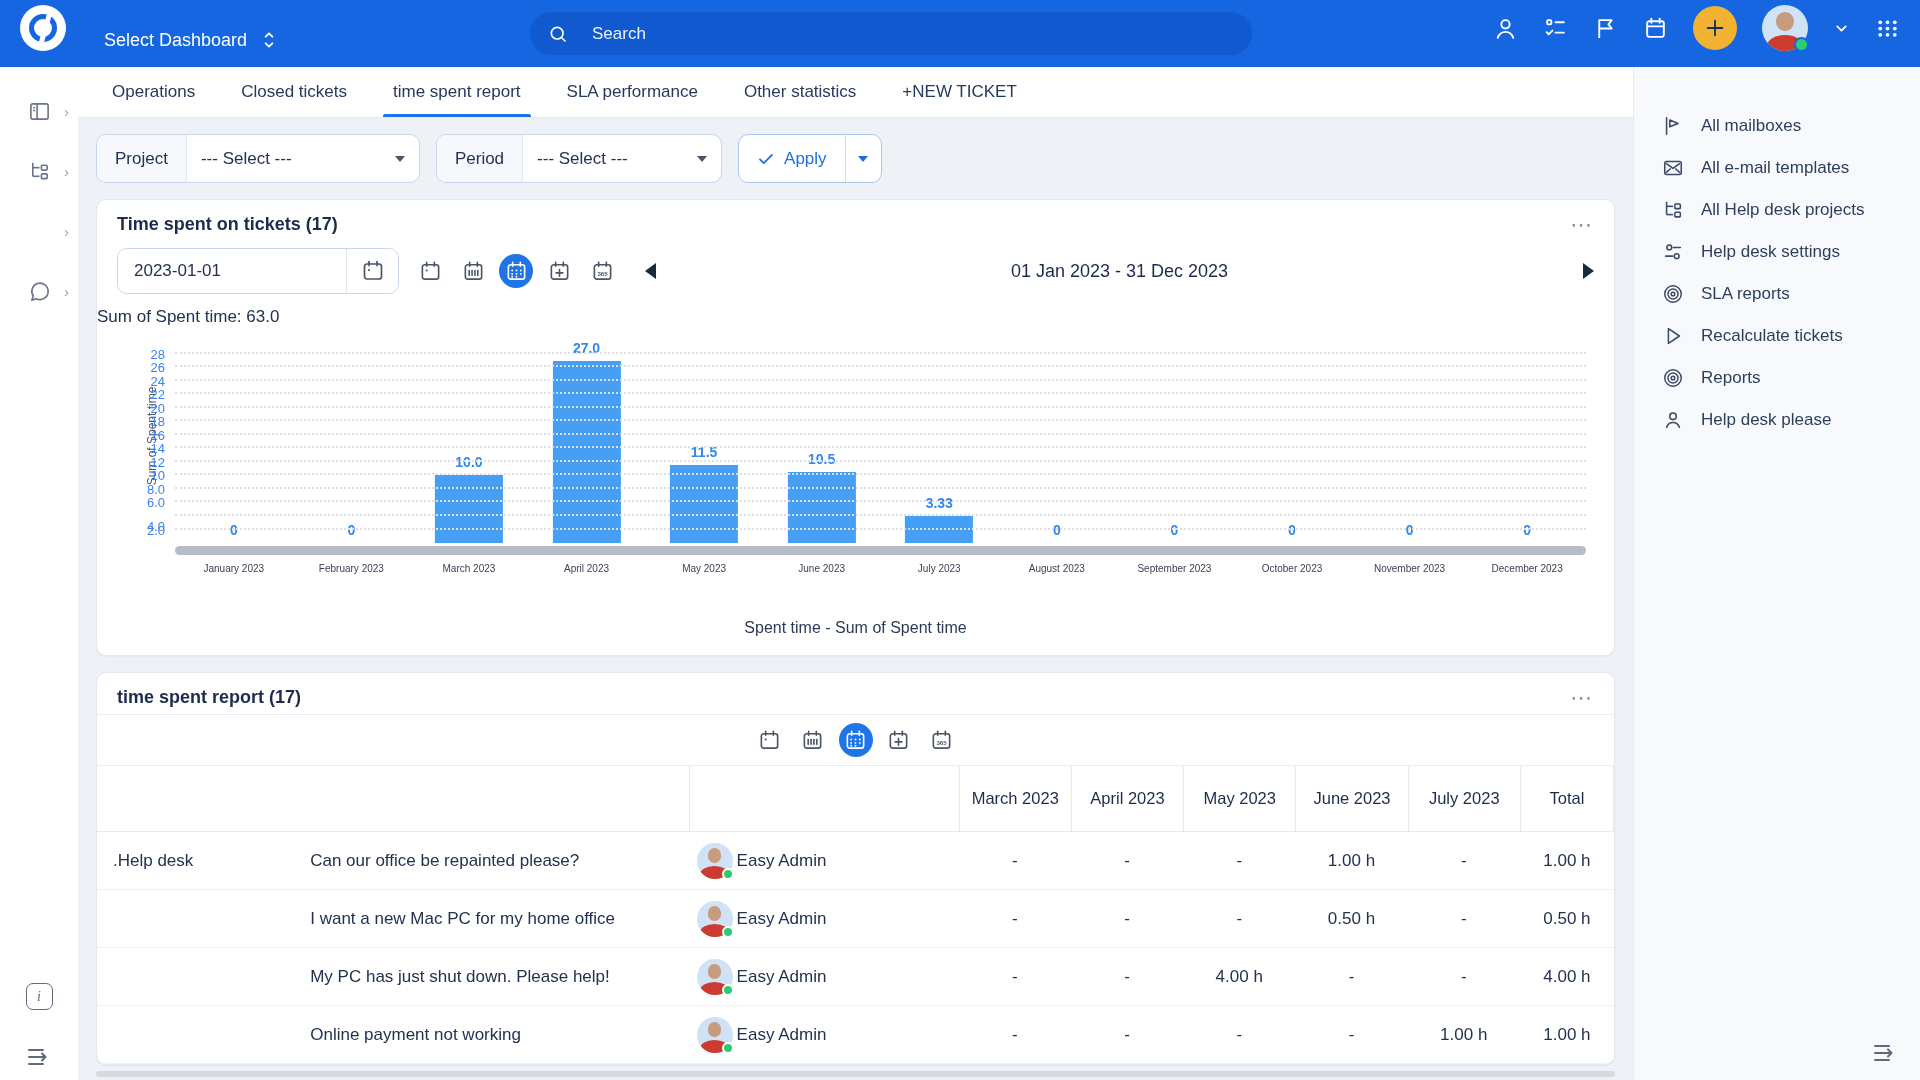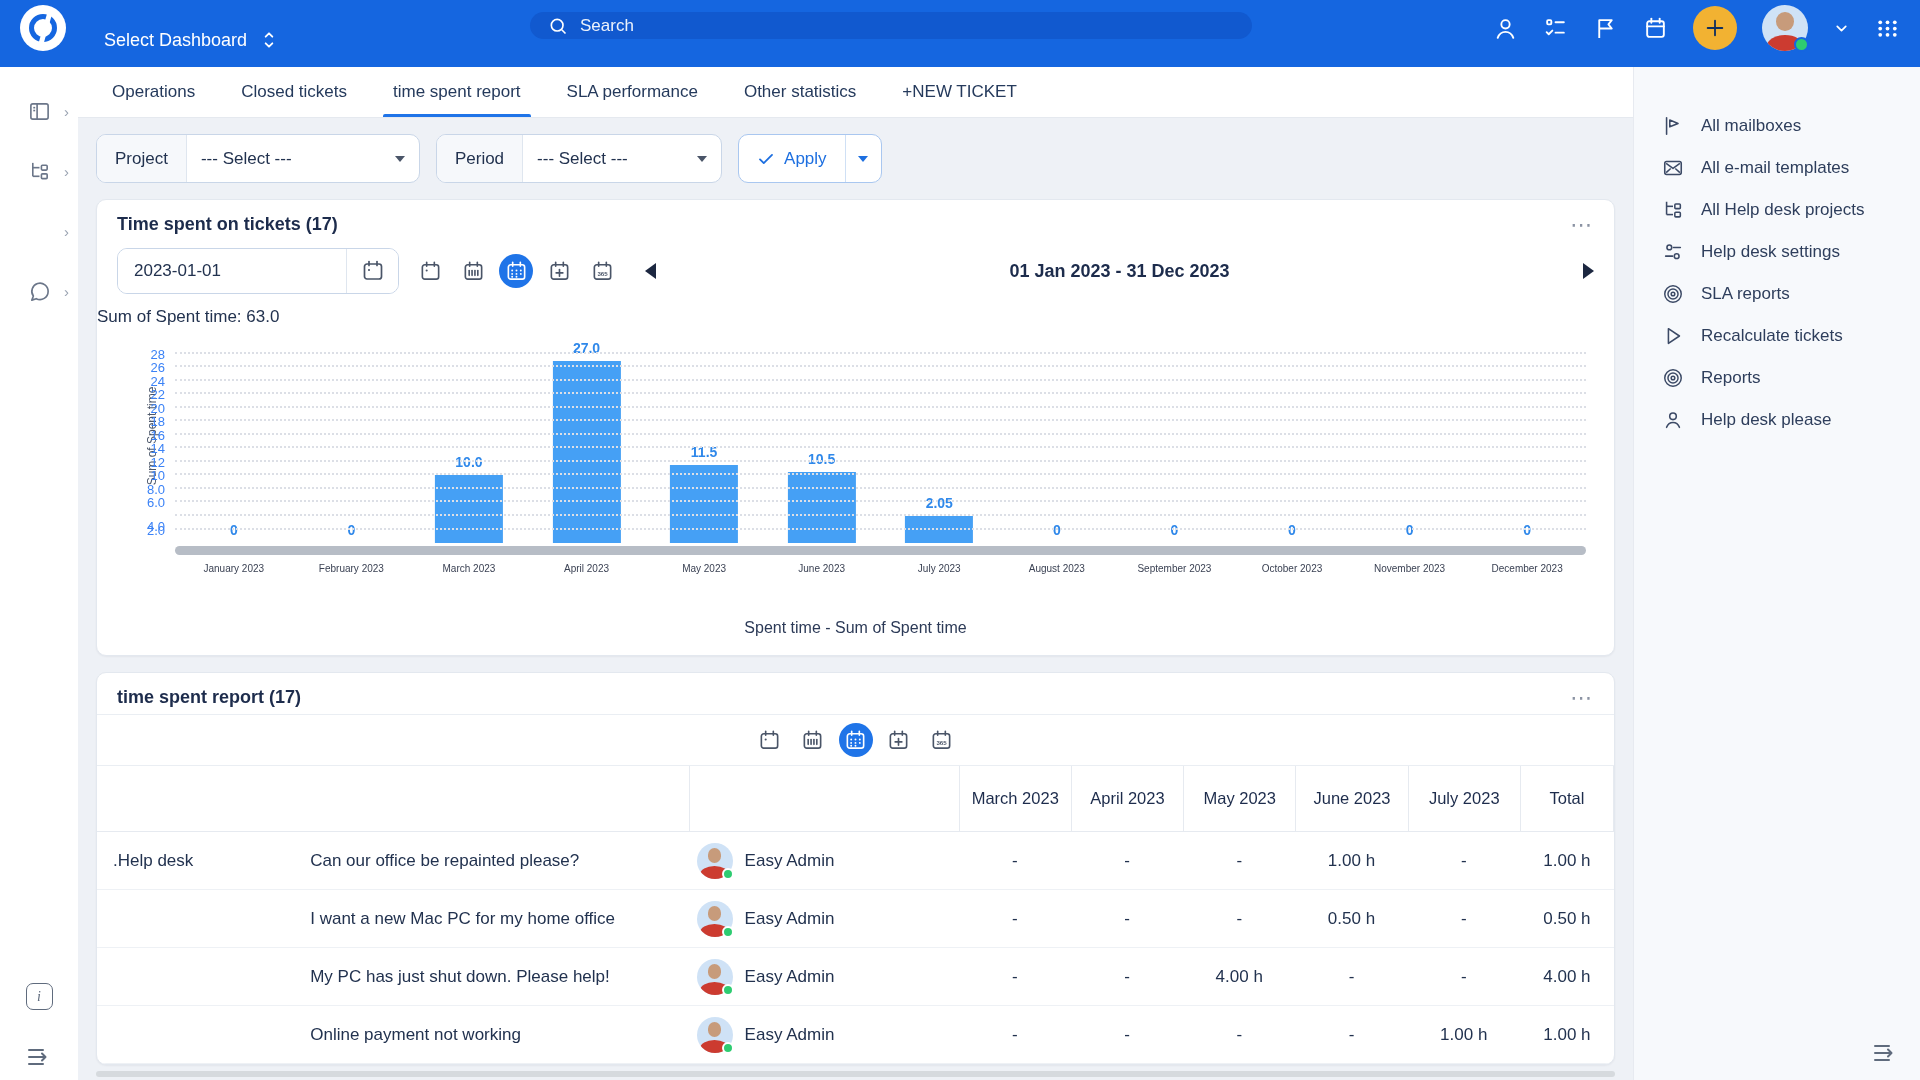--- a/index.html
+++ b/index.html
@@ -6,22 +6,22 @@
     font-family:"Liberation Sans","DejaVu Sans",sans-serif;background:#eef1f6;color:#22324f;}
   *{box-sizing:border-box;}
 
   
   .topbar{height:67px;background:#1566e0;display:flex;align-items:flex-end;padding:16px 20px;position:relative;}
   .logo{width:46px;height:46px;border-radius:50%;background:#fff;display:grid;place-items:center;flex:0 0 auto;cursor:pointer;}
   .logo-inner{width:28px;height:28px;border:5px solid #1566e0;border-radius:50%;position:relative;}
   .logo-inner::after{content:'';position:absolute;top:-8px;left:9px;width:5px;height:34px;background:#fff;transform:rotate(16deg);}
   .dash-select{display:flex;align-items:center;gap:12px;margin-left:38px;color:#fff;font-size:18px;cursor:pointer;}
   .tb-ic{color:#fff;display:grid;place-items:center;cursor:pointer;}
-  .search{position:absolute;left:530px;top:12px;width:722px;height:27px;background:#1159cf;border-radius:22px;
-    display:flex;align-items:center;padding:0 18px;gap:10px;}
+  .search{position:absolute;left:530px;top:12px;width:722px;height:43px;background:#1159cf;border-radius:22px;
+    display:flex;align-items:center;padding:0 18px;gap:22px;}
   .search input{background:transparent;border:none;outline:none;color:#fff;font-size:17px;width:100%;font-family:inherit;}
   .search input::placeholder{color:rgba(255,255,255,.92);}
   .tb-right{margin-left:auto;display:flex;align-items:center;gap:25px;}
   .plus-btn{width:44px;height:44px;border-radius:50%;background:#f2b232;display:grid;place-items:center;color:#12305e;cursor:pointer;}
   .avatar{border-radius:50%;background:#cfe2f6;position:relative;flex:0 0 auto;}
   .avatar .ph{position:absolute;inset:0;border-radius:50%;overflow:hidden;}
   .avatar .ph::before{content:'';position:absolute;top:16%;left:31%;width:38%;height:40%;background:#c79b7b;border-radius:50%;}
   .avatar .ph::after{content:'';position:absolute;bottom:-14%;left:10%;width:80%;height:48%;background:#cc3b30;border-radius:50% 50% 0 0;}
   .avatar .dot{position:absolute;right:-1px;bottom:-1px;background:#2ecc71;border:2px solid #1566e0;border-radius:50%;}
   .av-lg{width:46px;height:46px;}  .av-lg .dot{width:15px;height:15px;}
@@ -68,21 +68,21 @@
   .input-group{display:flex;border:1px solid #c9d6e8;border-radius:10px;overflow:hidden;height:46px;background:#fff;}
   .input-group input{border:none;outline:none;padding:0 16px;font-size:17px;color:#22324f;width:228px;font-family:inherit;}
   .cal-btn{width:52px;display:grid;place-items:center;border-left:1px solid #dfe6ef;color:#4a5568;cursor:pointer;background:#fff;}
   .period-icons{display:flex;align-items:center;gap:9px;margin-left:14px;}
   .p-ic{width:34px;height:34px;display:grid;place-items:center;color:#4a5568;cursor:pointer;border-radius:50%;}
   .p-ic.active{background:#1f74e8;color:#fff;}
   .nav-arrow{width:0;height:0;cursor:pointer;}
   .arrow-left{border-top:8px solid transparent;border-bottom:8px solid transparent;border-right:11px solid #1c2740;margin-left:26px;}
   .arrow-right{border-top:8px solid transparent;border-bottom:8px solid transparent;border-left:11px solid #1c2740;}
   .range-wrap{flex:1;text-align:center;}
-  .range-label{font-size:18px;font-weight:700;color:#1d2c4c;}
+  .range-label{font-size:18px;font-weight:400;color:#1d2c4c;}
 
   .chart-subtitle{text-align:left;font-size:17px;color:#22324f;margin:12px 0 2px;}
 
   
   .chart{position:relative;margin:16px 22px 0 16px;height:252px;}
   .ylab{position:absolute;left:-26px;top:86px;transform:rotate(-90deg);font-size:12px;color:#4a5568;width:130px;text-align:center;}
   .yticks{position:absolute;left:22px;top:0;width:34px;height:200px;}
   .ytick{position:absolute;right:4px;font-size:13px;color:#3b82f6;}
   .plot{position:absolute;left:62px;right:6px;top:0;height:200px;}
   .gridline{position:absolute;left:0;right:0;border-top:2px dotted #dcdfe6;}
@@ -100,21 +100,21 @@
   .p2-icons{display:flex;justify-content:center;gap:9px;padding:8px 0;border-top:1px solid #eaeef3;border-bottom:1px solid #eaeef3;}
   .tgrid{display:grid;grid-template-columns:13% 26% 17.8% 7.4% 7.4% 7.4% 7.4% 7.4% 6.2%;align-items:center;}
   .thead{min-height:66px;border-bottom:1px solid #e6eaf0;font-size:16.5px;color:#1d2c4c;}
   .th{height:100%;display:flex;align-items:center;justify-content:center;text-align:center;padding:6px 12px;line-height:1.35;}
   .th.bordered{border-left:1px solid #e6eaf0;}
   .th.last{border-right:1px solid #e6eaf0;}
   .trow{height:58px;border-bottom:1px solid #eef1f5;font-size:17px;color:#22324f;}
   .td{padding:0 8px;}
   .td.left{text-align:left;padding-left:16px;}
   .td.center{text-align:center;}
-  .assignee{display:flex;align-items:center;gap:12px;}
+  .assignee{display:flex;align-items:center;gap:4px;}
   .aname{white-space:nowrap;}
 
   .hscroll{position:absolute;bottom:3px;left:18px;right:18px;height:6px;background:#d6dade;border-radius:3px;}
   .rs-expand{position:absolute;bottom:16px;right:22px;color:#5f6b7d;cursor:pointer;}
   .info-box{width:27px;height:27px;border:1.6px solid #5f6b7d;border-radius:7px;display:grid;place-items:center;
     font-size:14px;font-family:"Liberation Serif",serif;font-style:italic;cursor:pointer;}
   svg{display:block;}
 </style>
 </head>
 <body>
@@ -406,21 +406,21 @@
                 <div class="chart-col">
                   <div class="bar" style="height: 77.7027px; background: rgb(69, 160, 245);"></div>
                   <div class="bar-label" style="bottom: 82.7027px; color: rgb(47, 136, 234);">11.5</div>
                 </div>
                 <div class="chart-col">
                   <div class="bar" style="height: 70.9459px; background: rgb(69, 160, 245);"></div>
                   <div class="bar-label" style="bottom: 75.9459px; color: rgb(47, 136, 234);">10.5</div>
                 </div>
                 <div class="chart-col">
                   <div class="bar" style="height: 27.027px; background: rgb(69, 160, 245);"></div>
-                  <div class="bar-label" style="bottom: 32.027px; color: rgb(47, 136, 234);">2.05</div>
+                  <div class="bar-label" style="bottom: 32.027px; color: rgb(47, 136, 234);">3.33</div>
                 </div>
                 <div class="chart-col">
                   <div class="bar-label" style="bottom: 5px; color: rgb(47, 136, 234);">0</div>
                 </div>
                 <div class="chart-col">
                   <div class="bar-label" style="bottom: 5px; color: rgb(47, 136, 234);">0</div>
                 </div>
                 <div class="chart-col">
                   <div class="bar-label" style="bottom: 5px; color: rgb(47, 136, 234);">0</div>
                 </div>

